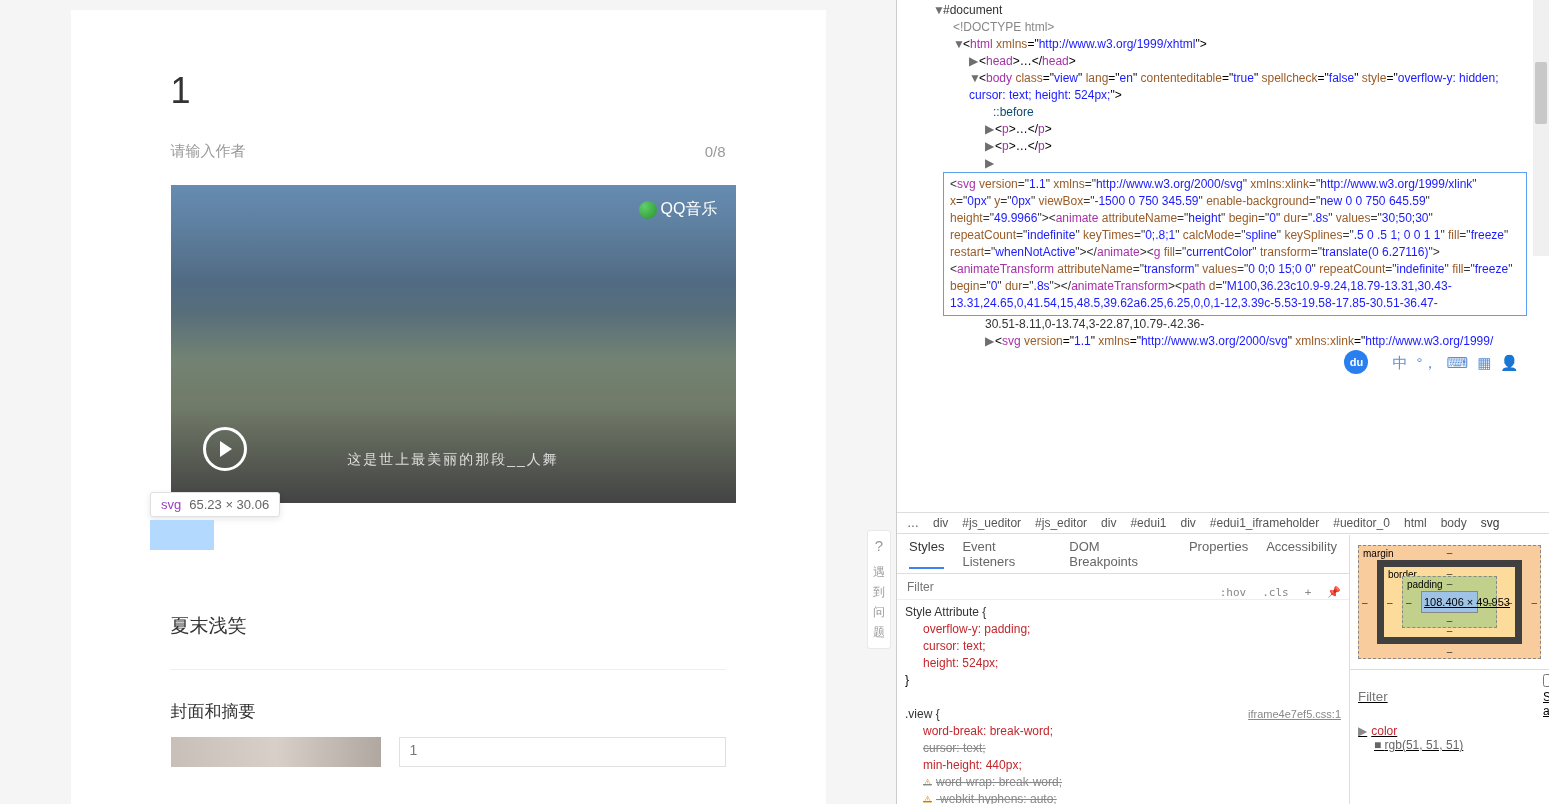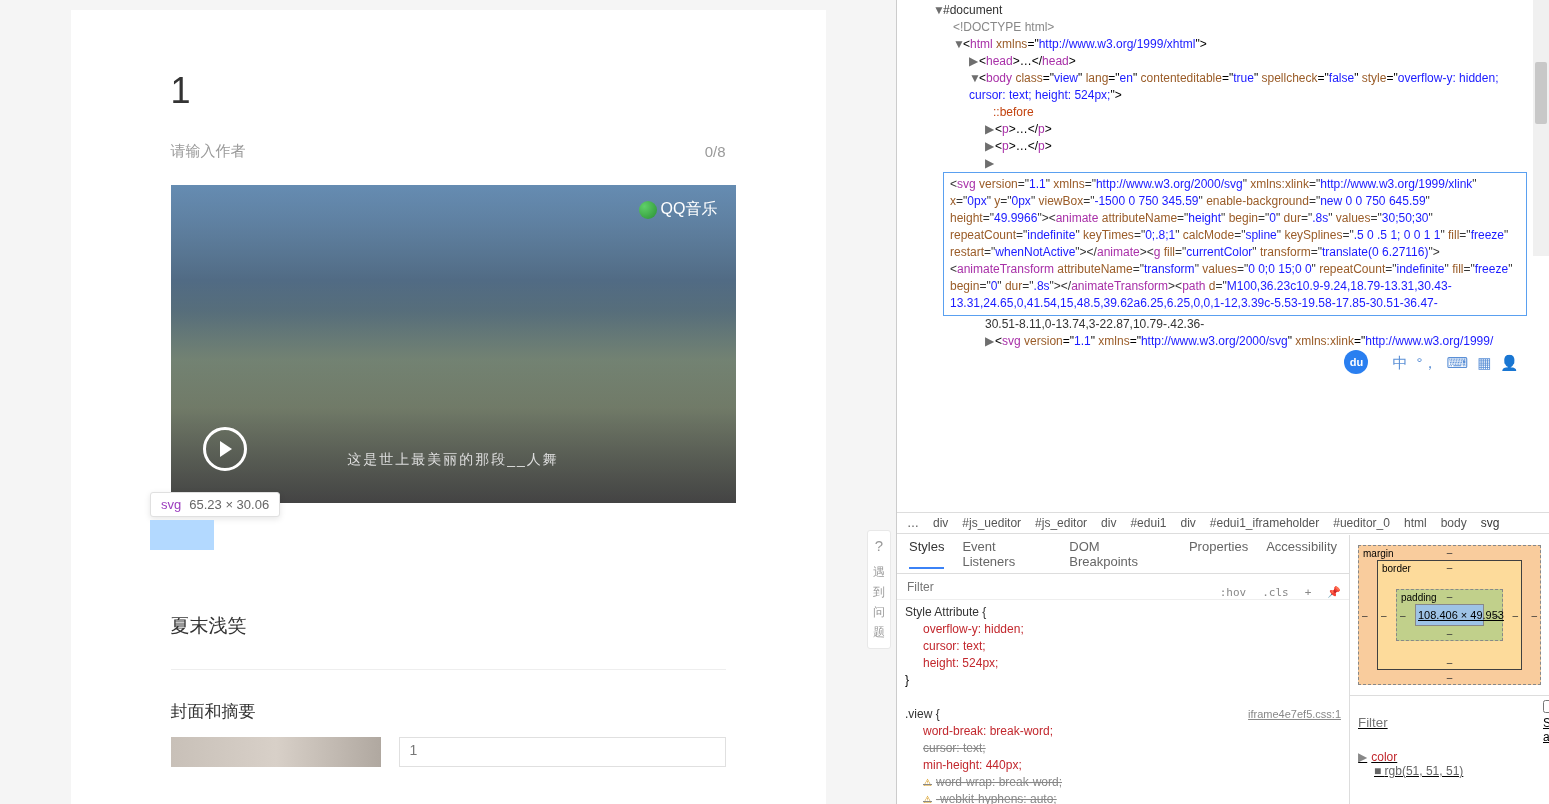--- a/index.html
+++ b/index.html
@@ -52,21 +52,21 @@
 .filter-row .ctrl { padding: 0 8px; font-size: 11px; color: #888; font-family: monospace; margin-top: 12px; }
 .css-rules { flex: 1; overflow: auto; font-family: Menlo, Consolas, monospace; font-size: 12px; line-height: 17px; padding: 4px 8px; }
 .css-rules .sel-name { color: #333; }
 .css-rules .prop { color: #c2272d; margin-left: 18px; }
 .css-rules .prop.struck { text-decoration: line-through; color: #888; }
 .css-rules .src { float: right; color: #888; font-size: 11px; text-decoration: underline; }
 .css-rules .warn::before { content: "⚠"; color: #d89c1f; margin-right: 4px; font-size: 10px; }
 .box-model { width: 200px; border-left: 1px solid #ddd; display: flex; flex-direction: column; text-decoration: underline; }
 .box-diagram { padding: 10px 8px; }
 .bm-margin { background: #f9cc9d; border: 1px dashed #888; padding: 14px 18px; position: relative; font-size: 10px; font-family: monospace; }
-.bm-border { background: #fddb9b; border: 1px solid #404040; padding: 28px 18px; position: relative; }
+.bm-border { background: #fddb9b; border: 7px solid #404040; padding: 9px 18px; position: relative; }
 .bm-padding { background: #c1d08b; border: 1px dashed #888; padding: 14px 18px; position: relative; }
 .bm-content { background: #9ec3e6; border: 1px solid #888; text-align: center; padding: 4px 2px; font-size: 11px; white-space: nowrap; }
 .bm-label { position: absolute; top: 2px; left: 4px; font-size: 10px; }
 .bm-num { position: absolute; font-size: 10px; color: #333; }
 .bm-num.top { top: 1px; left: 50%; transform: translateX(-50%); }
 .bm-num.right { right: 3px; top: 50%; transform: translateY(-50%); }
 .bm-num.bottom { bottom: 1px; left: 50%; transform: translateX(-50%); }
 .bm-num.left { left: 3px; top: 50%; transform: translateY(-50%); }
 .box-filter { display: flex; align-items: center; border-top: 1px solid #ddd; padding: 4px 8px; font-size: 12px; gap: 8px; }
 .box-filter input[type=text] { flex: 1; border: none; outline: none; color: #999; }
@@ -119,21 +119,21 @@
 <div class="right-panel">
   <div class="dom-tree">
     <div class="dom-scroll">
         <div class="dom-scroll-thumb"></div>
       </div>
     <div class="line" style="margin-left:28px"><span class="tri">▼</span><span class="txt">#document</span></div>
     <div class="line" style="margin-left:48px"><span class="txt" style="color:#888">&lt;!DOCTYPE html&gt;</span></div>
     <div class="line" style="margin-left:48px"><span class="tri">▼</span><span>&lt;<span class="tag-n">html</span> <span class="attr-n">xmlns</span>="<span class="attr-v">http://www.w3.org/1999/xhtml</span>"&gt;</span></div>
     <div class="line" style="margin-left:64px"><span class="tri">▶</span><span>&lt;<span class="tag-n">head</span>&gt;…&lt;/<span class="tag-n">head</span>&gt;</span></div>
     <div class="line" style="margin-left:64px;white-space:normal;padding-right:24px"><span class="tri">▼</span><span>&lt;<span class="tag-n">body</span> <span class="attr-n">class</span>="<span class="attr-v">view</span>" <span class="attr-n">lang</span>="<span class="attr-v">en</span>" <span class="attr-n">contenteditable</span>="<span class="attr-v">true</span>" <span class="attr-n">spellcheck</span>="<span class="attr-v">false</span>" <span class="attr-n">style</span>="<span class="attr-v">overflow-y: hidden; cursor: text; height: 524px;</span>"&gt;</span></div>
-    <div class="line" style="margin-left:88px"><span class="txt" style="color:#c2410c">::before</span></div>
+    <div class="line" style="margin-left:88px"><span class="txt" style="color:#0c4a6e">::before</span></div>
     <div class="line" style="margin-left:80px"><span class="tri">▶</span><span>&lt;<span class="tag-n">p</span>&gt;…&lt;/<span class="tag-n">p</span>&gt;</span></div>
     <div class="line" style="margin-left:80px"><span class="tri">▶</span><span>&lt;<span class="tag-n">p</span>&gt;…&lt;/<span class="tag-n">p</span>&gt;</span></div>
     <div class="line" style="margin-left:80px"><span class="tri">▶</span></div>
     <div class="svg-block">
       <div class="svg-line">&lt;<span class="tag-n">svg</span> <span class="attr-n">version</span>="<span class="attr-v">1.1</span>" <span class="attr-n">xmlns</span>="<span class="attr-v">http://www.w3.org/2000/svg</span>" <span class="attr-n">xmlns:xlink</span>="<span class="attr-v">http://www.w3.org/1999/xlink</span>" <span class="attr-n">x</span>="<span class="attr-v">0px</span>" <span class="attr-n">y</span>="<span class="attr-v">0px</span>" <span class="attr-n">viewBox</span>="<span class="attr-v">-1500 0 750 345.59</span>" <span class="attr-n">enable-background</span>="<span class="attr-v">new 0 0 750 645.59</span>" <span class="attr-n">height</span>="<span class="attr-v">49.9966</span>"&gt;&lt;<span class="tag-n">animate</span> <span class="attr-n">attributeName</span>="<span class="attr-v">height</span>" <span class="attr-n">begin</span>="<span class="attr-v">0</span>" <span class="attr-n">dur</span>="<span class="attr-v">.8s</span>" <span class="attr-n">values</span>="<span class="attr-v">30;50;30</span>" <span class="attr-n">repeatCount</span>="<span class="attr-v">indefinite</span>" <span class="attr-n">keyTimes</span>="<span class="attr-v">0;.8;1</span>" <span class="attr-n">calcMode</span>="<span class="attr-v">spline</span>" <span class="attr-n">keySplines</span>="<span class="attr-v">.5 0 .5 1; 0 0 1 1</span>" <span class="attr-n">fill</span>="<span class="attr-v">freeze</span>" <span class="attr-n">restart</span>="<span class="attr-v">whenNotActive</span>"&gt;&lt;/<span class="tag-n">animate</span>&gt;&lt;<span class="tag-n">g</span> <span class="attr-n">fill</span>="<span class="attr-v">currentColor</span>" <span class="attr-n">transform</span>="<span class="attr-v">translate(0 6.27116)</span>"&gt;&lt;<span class="tag-n">animateTransform</span> <span class="attr-n">attributeName</span>="<span class="attr-v">transform</span>" <span class="attr-n">values</span>="<span class="attr-v">0 0;0 15;0 0</span>" <span class="attr-n">repeatCount</span>="<span class="attr-v">indefinite</span>" <span class="attr-n">fill</span>="<span class="attr-v">freeze</span>" <span class="attr-n">begin</span>="<span class="attr-v">0</span>" <span class="attr-n">dur</span>="<span class="attr-v">.8s</span>"&gt;&lt;/<span class="tag-n">animateTransform</span>&gt;&lt;<span class="tag-n">path</span> <span class="attr-n">d</span>="<span class="attr-v">M100,36.23c10.9-9.24,18.79-13.31,30.43-13.31,24.65,0,41.54,15,48.5,39.62a6.25,6.25,0,0,1-12,3.39c-5.53-19.58-17.85-30.51-36.47-</span></div>
     </div>
     <div class="line" style="margin-left:80px;color:#333">30.51-8.11,0-13.74,3-22.87,10.79-.42.36-</div>
     <div class="line" style="margin-left:80px;white-space:normal;padding-right:24px"><span class="tri">▶</span><span>&lt;<span class="tag-n">svg</span> <span class="attr-n">version</span>="<span class="attr-v">1.1</span>" <span class="attr-n">xmlns</span>="<span class="attr-v">http://www.w3.org/2000/svg</span>" <span class="attr-n">xmlns:xlink</span>="<span class="attr-v">http://www.w3.org/1999/</span></span></div>
 
     <div class="floating-pill">
@@ -174,21 +174,21 @@
       </div>
       <div class="filter-row">
         <input type="text" placeholder="Filter" style="">
         <span class="ctrl">:hov</span>
         <span class="ctrl">.cls</span>
         <span class="ctrl">+</span>
         <span class="ctrl">📌</span>
       </div>
       <div class="css-rules">
         <div><span class="sel-name">Style Attribute {</span></div>
-        <div class="prop"><span>overflow-y: hidden;</span></div>
+        <div class="prop"><span>overflow-y: padding;</span></div>
         <div class="prop"><span>cursor: text;</span></div>
         <div class="prop"><span>height: 524px;</span></div>
         <div>}</div>
         <br>
         <div><span class="sel-name">.view {</span><span class="src">iframe4e7ef5.css:1</span></div>
         <div class="prop"><span>word-break: break-word;</span></div>
         <div class="prop struck"><span>cursor: text;</span></div>
         <div class="prop"><span>min-height: 440px;</span></div>
         <div class="prop struck warn"><span>word-wrap: break-word;</span></div>
         <div class="prop struck warn"><span>-webkit-hyphens: auto;</span></div>

